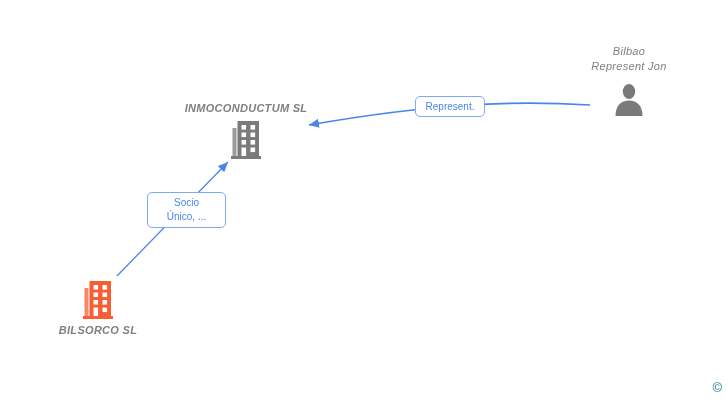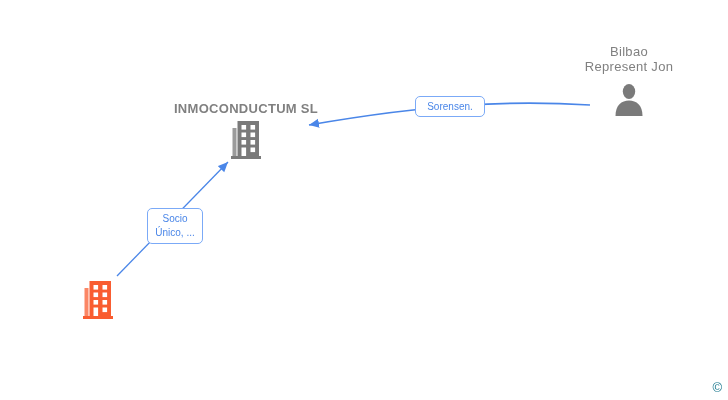--- a/index.html
+++ b/index.html
@@ -34,26 +34,27 @@
     fill:none;
   }
   .node{
     position:absolute;
     display:flex;
     flex-direction:column;
     align-items:center;
     cursor:pointer;
   }
   .node-label{
-    font-size:13px;
+    font-size:11px;
     letter-spacing:.3px;
     color:var(--c-label_gray);
     text-align:center;
     line-height:15px;
     white-space:nowrap;
+    font-style:italic;
   }
   .node-label.company{ font-weight:700; }
   .icon-wrap{ line-height:0; }
   .icon-gray{ color:var(--c-icon_gray); }
   .icon-orange{ color:var(--c-company_orange); }
   .edge-label-box{
     position:absolute;
     background:var(--c-background);
     border:1px solid var(--c-box_border);
     border-radius:5px;
@@ -64,22 +65,22 @@
     display:flex;
     flex-direction:column;
     justify-content:center;
     line-height:14px;
   }
   .represent-box{
     left:415px; top:96px;
     width:70px; height:21px;
   }
   .socio-box{
-    left:147px; top:208px;
-    width:56px; height:36px;
+    left:147px; top:192px;
+    width:79px; height:36px;
   }
   .footer-logo{
     position:absolute;
     right:6px; bottom:5px;
     display:flex;
     align-items:baseline;
     gap:4px;
     white-space:nowrap;
   }
   .copyright-sym{
@@ -162,24 +163,25 @@
         </svg>
     </div>
   </div>
 
   <div class="node node-bilsorco">
     <div class="icon-wrap icon-orange">
       <svg width="30" height="38">
           <use href="#sym-building"></use>
         </svg>
     </div>
+    <div class="node-label company">BILSORCO SL</div>
   </div>
 
   <div class="edge-label-box represent-box">
-    <div>Sorensen.</div>
+    <div>Represent.</div>
   </div>
 
   <div class="edge-label-box socio-box">
     <div>Socio</div>
     <div>Único, ...</div>
   </div>
 
   <div class="footer-logo">
     <span class="copyright-sym">©</span>
   </div>

